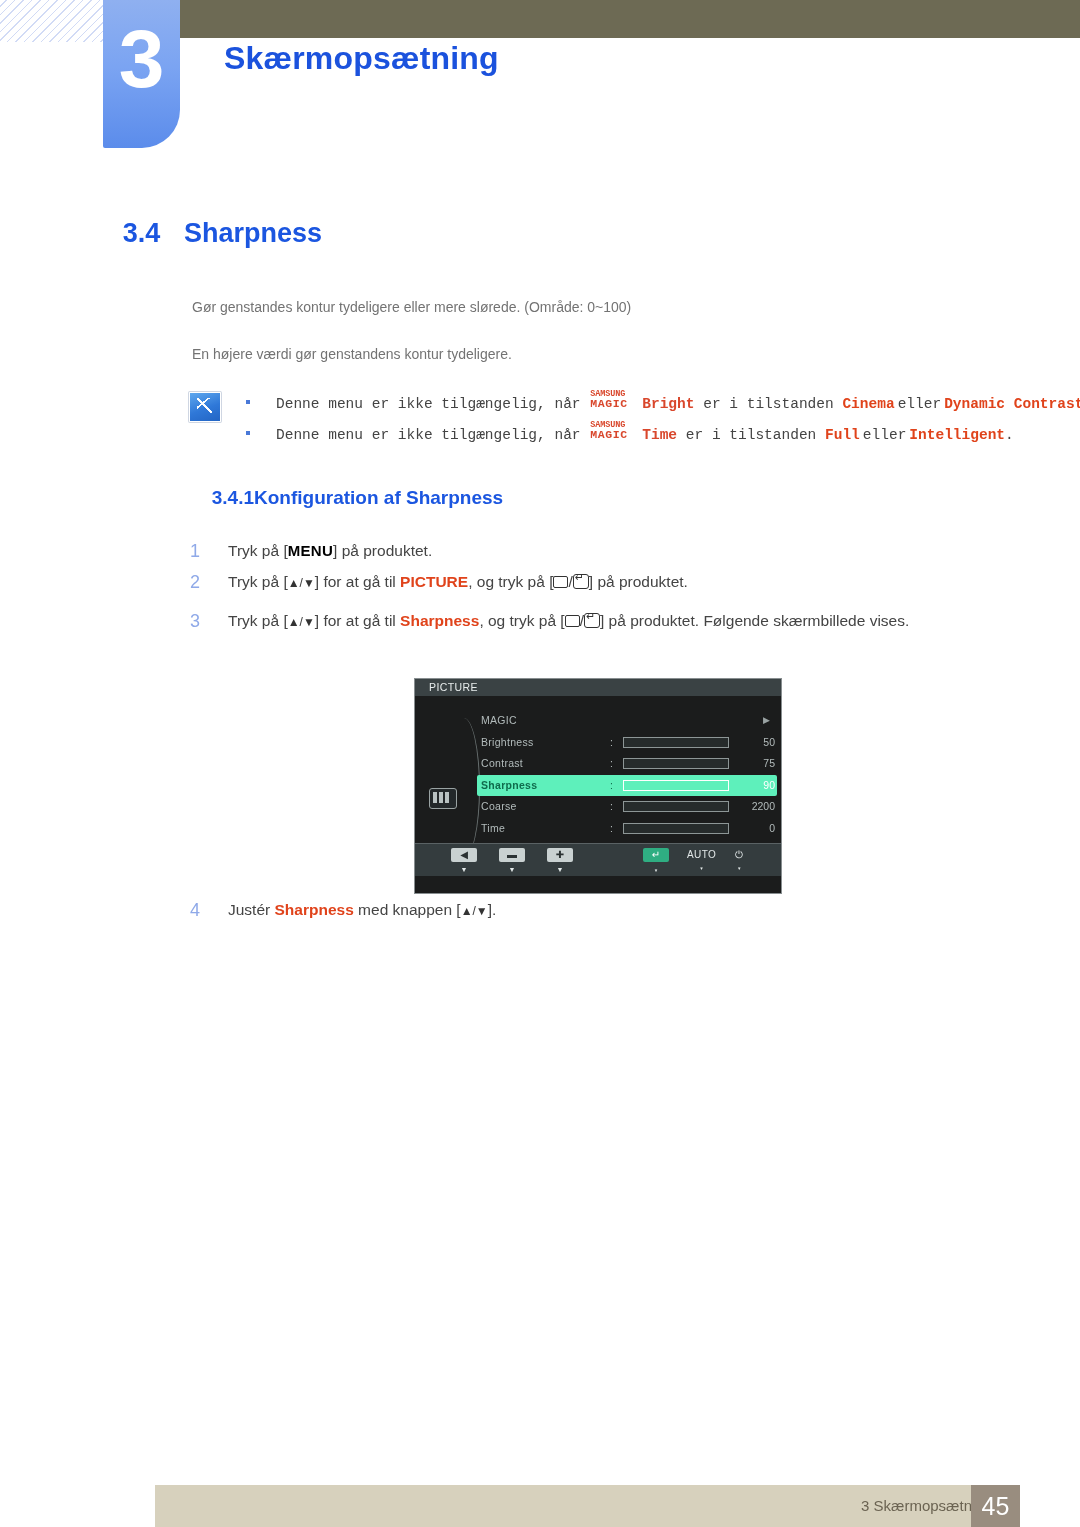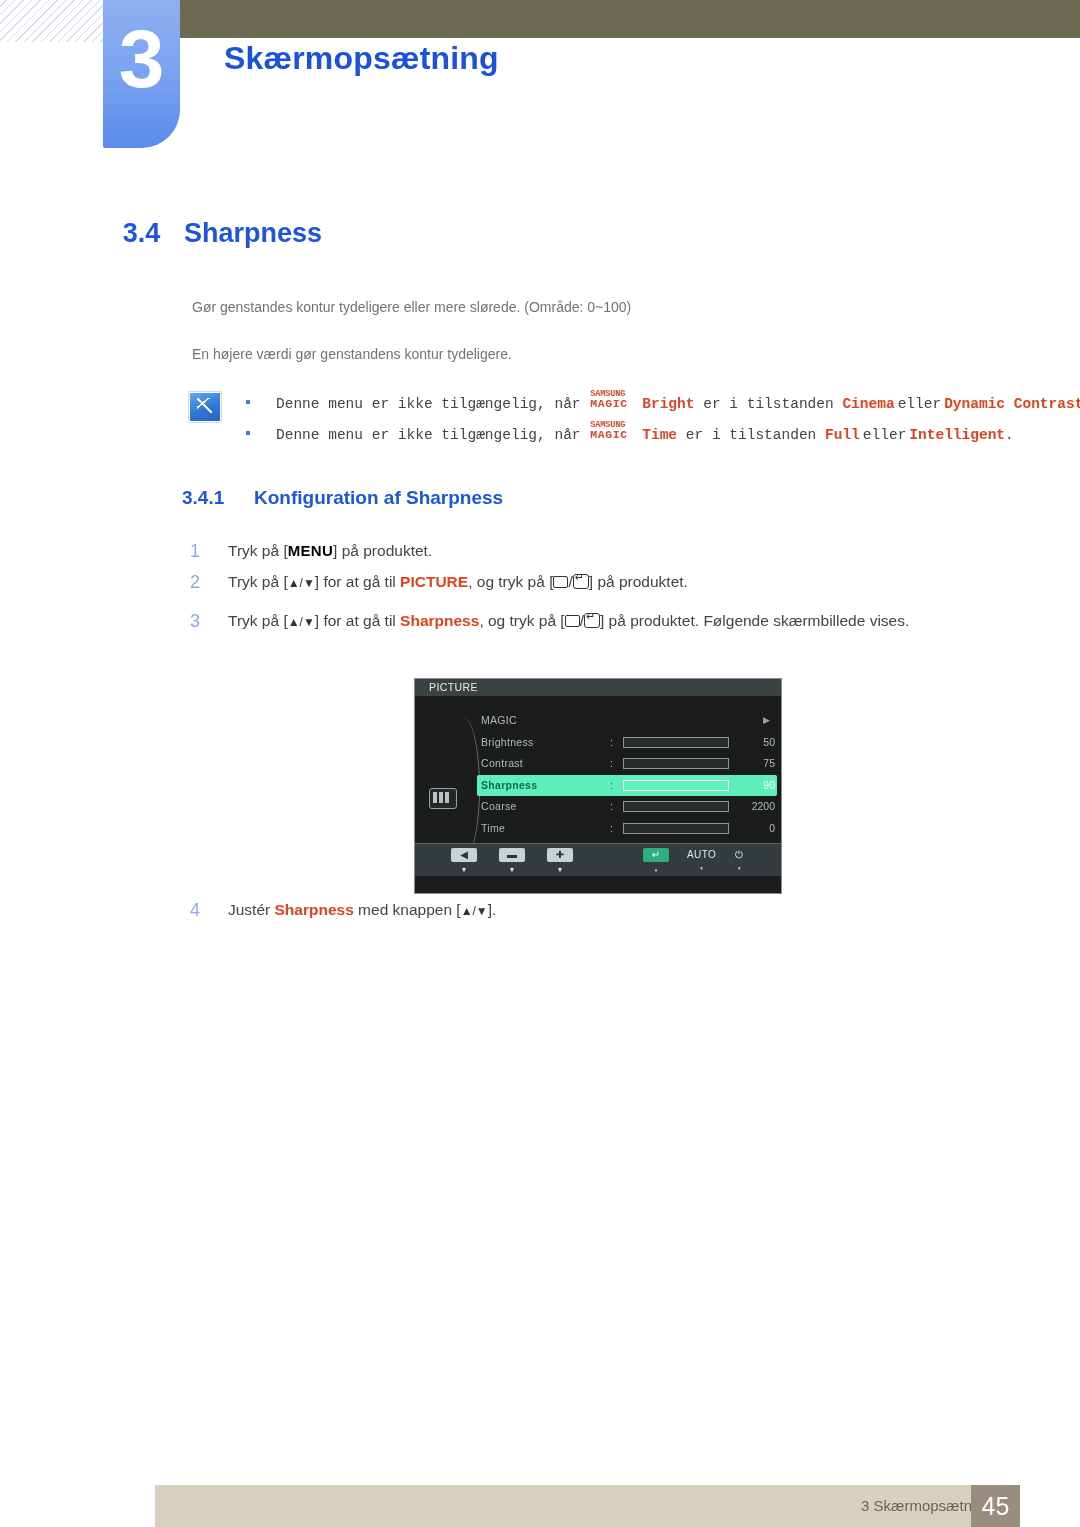--- a/index.html
+++ b/index.html
@@ -74,21 +74,21 @@
   .h2row .num { display: inline-block; width: 85px; text-align: center; }
 
   .h3row {
     position: absolute;
     left: 182px; top: 487px;
     font-size: 19px;
     font-weight: bold;
     color: #1b56e0;
     white-space: nowrap;
   }
-  .h3row .num { display: inline-block; width: 72px; }
+  .h3row .num { display: inline-block; width: 72px; text-align: right; }
 
   
   .para {
     position: absolute;
     left: 192px;
     font-size: 14px;
     color: #737373;
     white-space: nowrap;
   }
   .para.p1 { top: 299px; }

